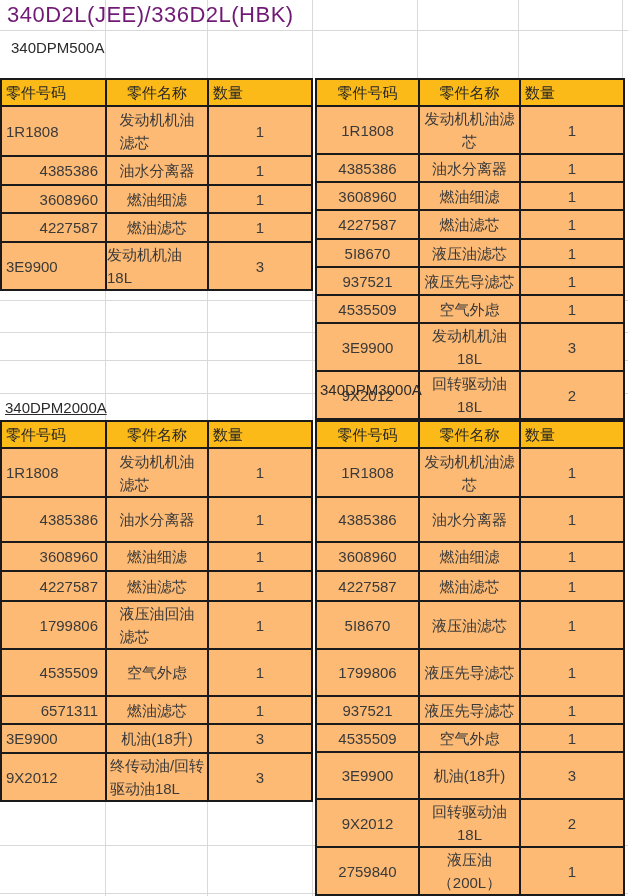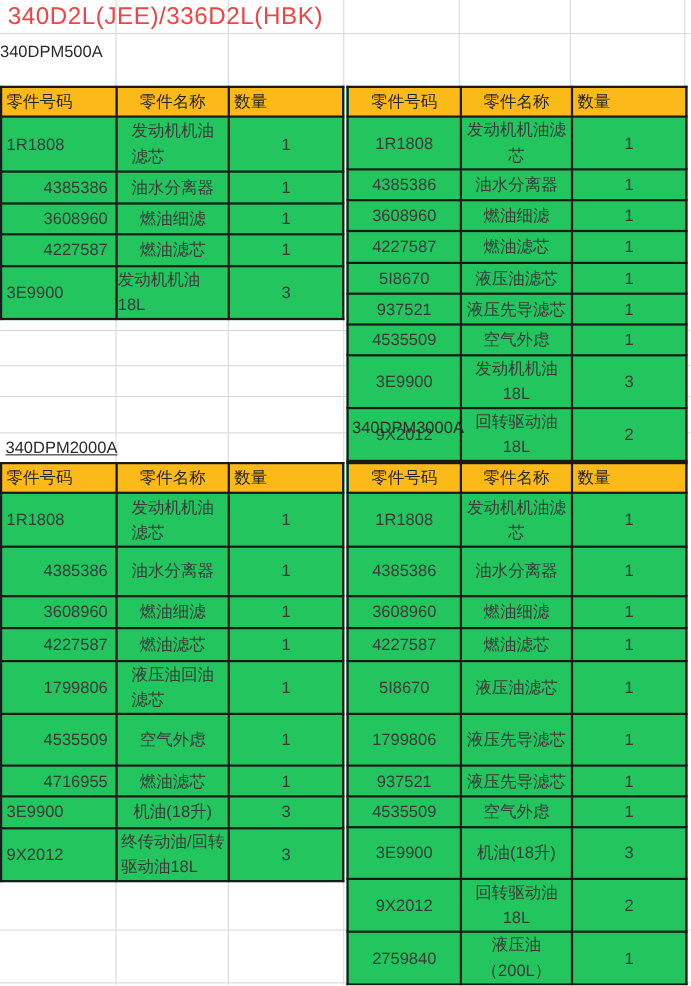--- a/index.html
+++ b/index.html
@@ -5,28 +5,28 @@
   html,body{margin:0;padding:0;background:#fff;}
   .sheet{
     position:relative;width:628px;height:896px;background:#fff;overflow:hidden;
     font-family:"Liberation Sans","DejaVu Sans",sans-serif;
   }
   .gl{position:absolute;background:#d9d9d9;z-index:0;}
   .gl.v{width:1px;top:0;height:896px;}
   .gl.h{height:1px;left:0;width:628px;}
   .sheet-title{
     position:absolute;left:7px;top:2px;z-index:2;
-    font-size:22px;color:#ef4444;letter-spacing:0.5px;white-space:nowrap;
+    font-size:22px;color:#701a75;letter-spacing:0.5px;white-space:nowrap;
   }
   .model-label{
     position:absolute;z-index:2;font-size:15px;color:#2b2b2b;white-space:nowrap;
   }
   table.tbl{
     position:absolute;z-index:1;border-collapse:collapse;table-layout:fixed;
-    background:#22c55e;
+    background:#fdba74;
   }
   .tbl th,.tbl td{
     border:2px solid #1a1a1a;font-size:15px;color:#3a3a3a;
     padding:0;overflow:hidden;vertical-align:middle;line-height:23px;
   }
   .tbl th{
     background:#fbba17;color:#262626;font-weight:normal;text-align:center;
   }
   .tbl-left th:nth-child(1){text-align:left;padding-left:4px;}
   .tbl th:nth-child(3){text-align:left;padding-left:4px;}
@@ -49,21 +49,21 @@
     <div class="gl h" style="top: 300px;"></div>
     <div class="gl h" style="top: 30px;"></div>
     <div class="gl v" style="left: 622px;"></div>
     <div class="gl v" style="left: 518px;"></div>
     <div class="gl v" style="left: 417px;"></div>
     <div class="gl v" style="left: 312px;"></div>
     <div class="gl v" style="left: 207px;"></div>
     <div class="gl v" style="left: 105px;"></div>
   <div class="sheet-title">340D2L(JEE)/336D2L(HBK)</div>
 
-  <div class="model-label" style="left:0;top:39px;">340DPM500A</div>
+  <div class="model-label" style="left:11px;top:39px;">340DPM500A</div>
   <div class="model-label" style="left:5px;top:399px;text-decoration:underline;">340DPM2000A</div>
   <div class="model-label" style="left:320px;top:381px;">340DPM3000A</div>
 
   <table id="t0" class="tbl tbl-left" style="left:0;top:78px;">
       <colgroup>
         <col style="width: 105px;">
         <col style="width: 102px;">
         <col style="width: 104px;">
       </colgroup>
       <thead>
@@ -200,21 +200,21 @@
           <td class="code num">1799806</td>
           <td class="name"><span class="nm">液压油回油<br>滤芯</span></td>
           <td class="qty">1</td>
         </tr>
         <tr style="height: 47px;">
           <td class="code num">4535509</td>
           <td class="name"><span class="nm">空气外虑</span></td>
           <td class="qty">1</td>
         </tr>
         <tr style="height: 28px;">
-          <td class="code num">4716955</td>
+          <td class="code num">6571311</td>
           <td class="name"><span class="nm">燃油滤芯</span></td>
           <td class="qty">1</td>
         </tr>
         <tr style="height: 29px;">
           <td class="code txt">3E9900</td>
           <td class="name"><span class="nm">机油(18升)</span></td>
           <td class="qty">3</td>
         </tr>
         <tr style="height: 48px;">
           <td class="code txt">9X2012</td>

